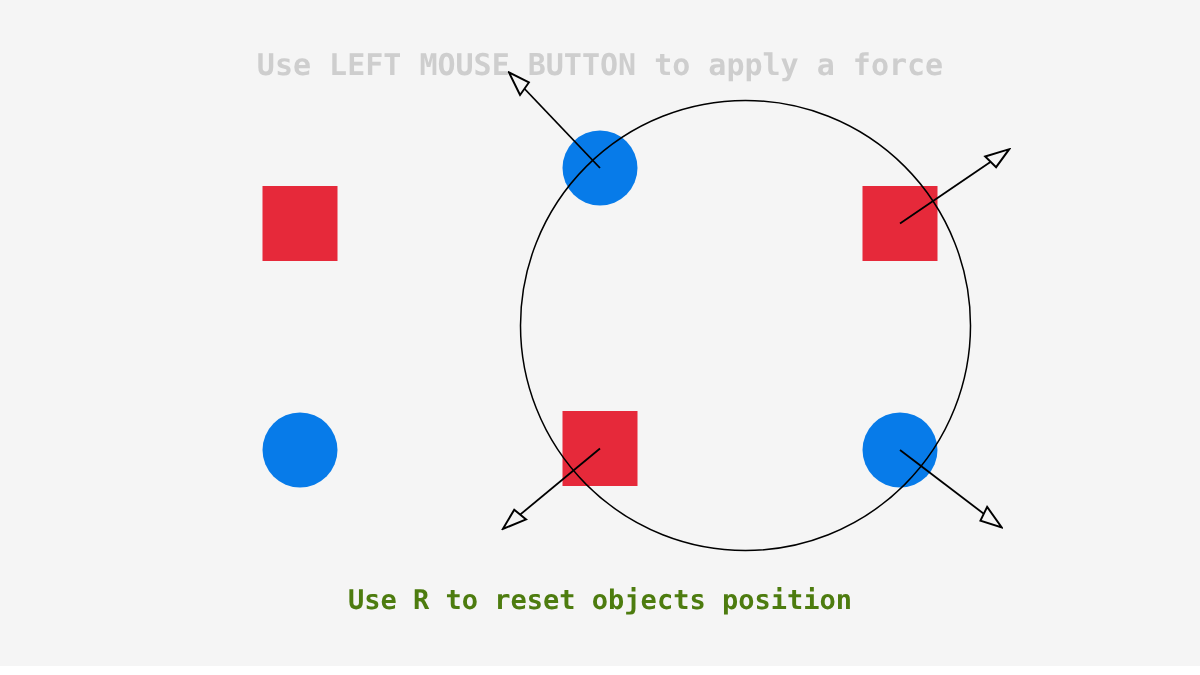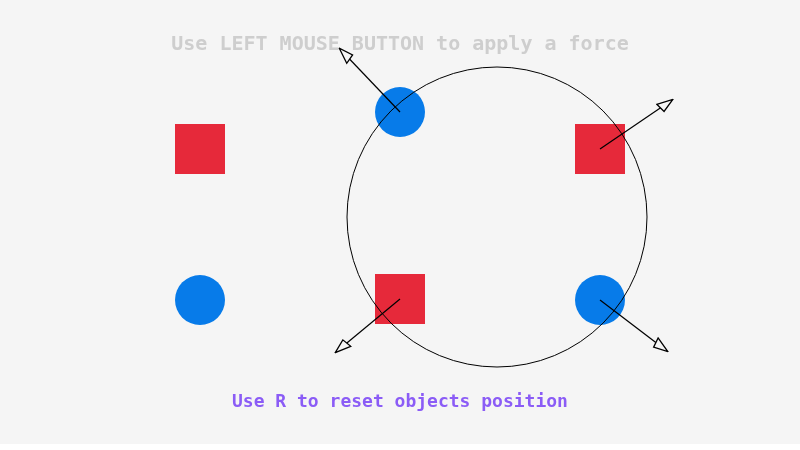--- a/index.html
+++ b/index.html
@@ -28,21 +28,21 @@
   .instruction.top {
     top: 31px;
     font-size: 20px;
     letter-spacing: 0px;
     color: #cecece;
   }
   .instruction.bottom {
     top: 390px;
     font-size: 18px;
     letter-spacing: 0px;
-    color: #8b5cf6;
+    color: #4d7c0f;
   }
 </style>
 </head>
 <body>
 
 <div class="stage">
   <div class="instruction top">Use LEFT MOUSE BUTTON to apply a force</div>
 
   <svg width="800" height="450" viewBox="0 0 800 450" xmlns="http://www.w3.org/2000/svg">
     <defs>

